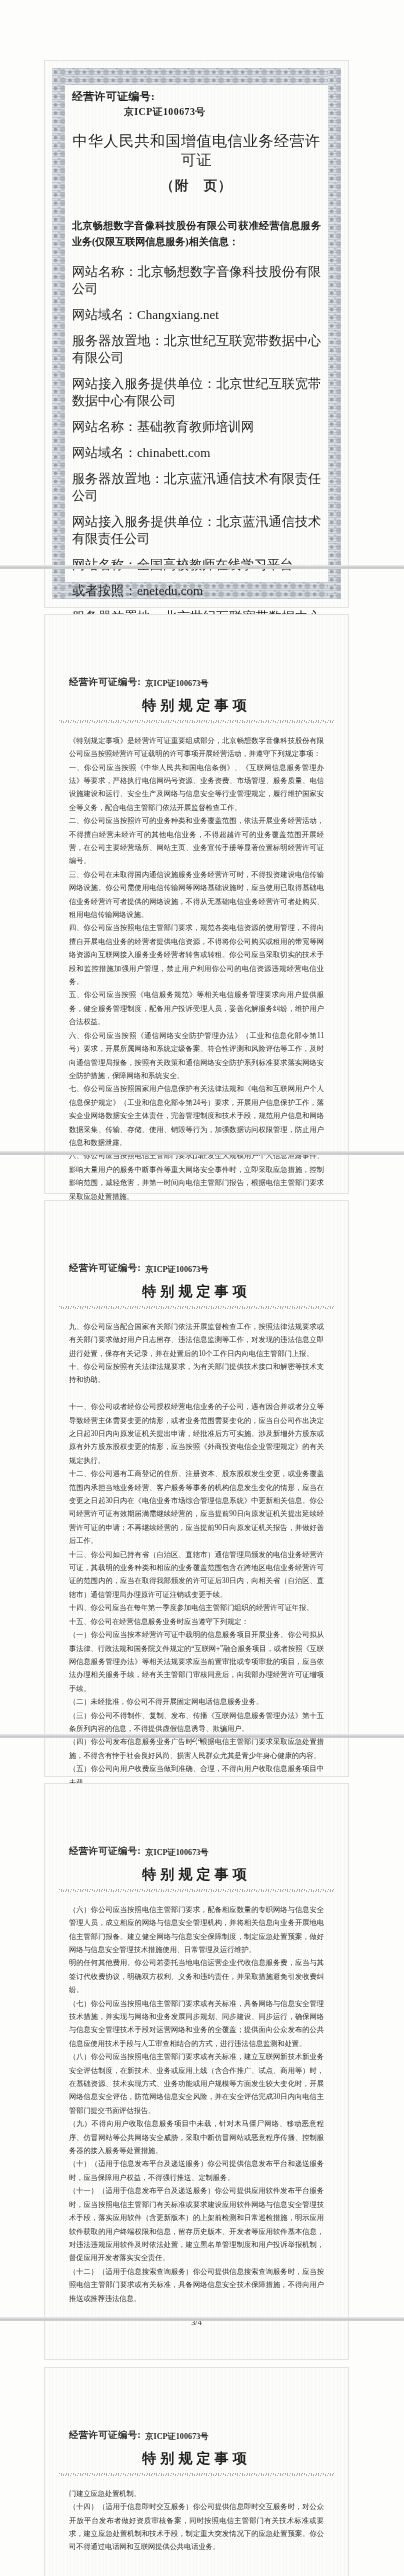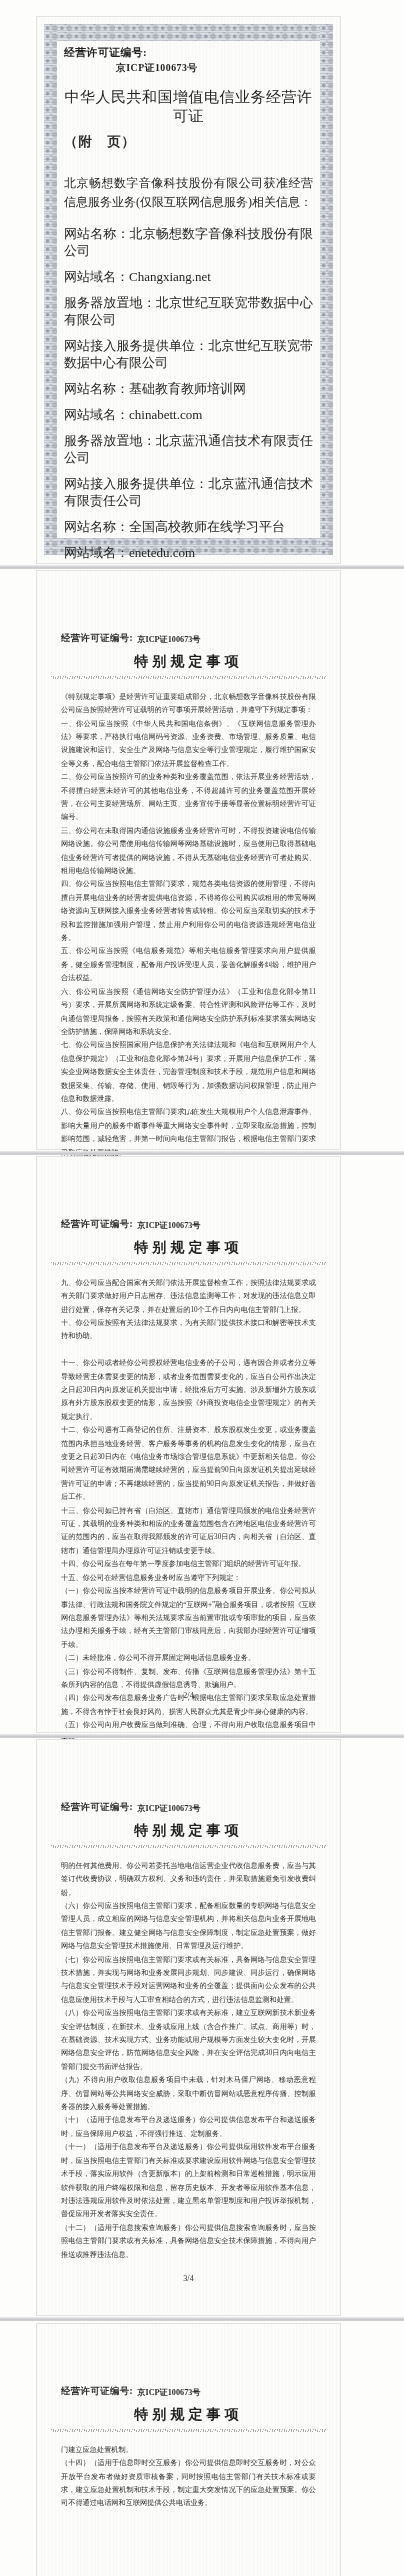--- a/index.html
+++ b/index.html
@@ -7,26 +7,27 @@
     width:405px;height:2873px;
     background:#fdfdfc;
     font-family:"Liberation Serif","DejaVu Serif",serif;
     color:#2e2e2e;
     -webkit-font-smoothing:antialiased;
   }
   .stage{position:relative;width:405px;height:2873px;overflow:hidden;}
 
   
   .sheet{
-    position:absolute;left:36px;width:305px;
+    position:absolute;left:44px;width:305px;
     background:
       repeating-linear-gradient(90deg, rgba(60,60,70,0.02) 0 1px, rgba(0,0,0,0) 1px 3.6px),
       #fcfcfa;
     border:0.5px solid #e3e3e1;
     box-sizing:border-box;
+    margin-top:44px;
   }
   .divider{
     position:absolute;left:0;width:405px;height:4.1px;
     background:linear-gradient(#ececec,#c3c5c7 70%,#d6d7d8);
   }
 
   
   .orn{
     position:absolute;
     background-color:#dcdfe3;
@@ -40,22 +41,22 @@
   .orn.top{left:7.2px;right:7.2px;top:7.2px;height:17.5px;}
   .orn.bottom{left:7.2px;right:7.2px;bottom:7.2px;height:17.5px;}
   .orn.left{left:7.2px;top:7.2px;bottom:7.2px;width:12.4px;}
   .orn.right{right:7.2px;top:7.2px;bottom:7.2px;width:12.4px;}
 
   
   .p1-content{position:absolute;left:27px;right:27px;top:29px;}
   .p1-licrow{font-size:10.8px;font-weight:bold;letter-spacing:0.5px;color:#222;}
   .p1-licno{display:block;margin:2.1px 0 0 52px;font-size:9.8px;font-weight:bold;letter-spacing:0.5px;}
   .p1-title{margin:13.4px 0 0;text-align:center;font-size:15px;font-weight:normal;letter-spacing:0.5px;color:#1f1f1f;}
-  .p1-subtitle{margin:7.2px 0 0;text-align:left;font-size:13.4px;font-weight:bold;letter-spacing:1px;}
-  .p1-intro{margin:23px 0 0;font-size:12px;line-height:1.55;text-align:justify;font-weight:normal;color:#242424;}
+  .p1-subtitle{margin:7.2px 0 0;text-align:center;font-size:13.4px;font-weight:bold;letter-spacing:1px;}
+  .p1-intro{margin:23px 0 0;font-size:10px;line-height:1.55;text-align:justify;font-weight:bold;color:#242424;}
   .p1-entries{margin:13.4px 0 0;}
   .p1-entries .entry{font-size:13px;line-height:1.32;margin:8.8px 0;font-weight:normal;color:#242424;text-align:justify;}
 
   
   .tp-header{margin:61px 24px 0;}
   .tp-liclabel{font-size:9.3px;font-weight:bold;letter-spacing:0.5px;}
   .tp-licno{font-size:8.2px;font-weight:bold;margin-left:4.1px;position:relative;top:0.5px;}
   .tp-title{margin:8.2px 0 0;text-align:center;font-size:14px;font-weight:bold;letter-spacing:4.1px;color:#1f1f1f;}
   .tp-rule{
     height:3.1px;margin:5.2px 14.4px 0;
@@ -90,21 +91,21 @@
       <div class="p1-entries">
           <div class="entry">网站名称：北京畅想数字音像科技股份有限公司</div>
           <div class="entry">网站域名：Changxiang.net</div>
           <div class="entry">服务器放置地：北京世纪互联宽带数据中心有限公司</div>
           <div class="entry">网站接入服务提供单位：北京世纪互联宽带数据中心有限公司</div>
           <div class="entry">网站名称：基础教育教师培训网</div>
           <div class="entry">网站域名：chinabett.com</div>
           <div class="entry">服务器放置地：北京蓝汛通信技术有限责任公司</div>
           <div class="entry">网站接入服务提供单位：北京蓝汛通信技术有限责任公司</div>
           <div class="entry">网站名称：全国高校教师在线学习平台</div>
-          <div class="entry">网站域名：enetedu.com</div>
+          <div class="entry">或者按照：enetedu.com</div>
           <div class="entry">服务器放置地：北京世纪互联宽带数据中心有限公司</div>
           <div class="entry">网站接入服务提供单位：北京世纪互联宽带数据中心有限公司</div>
         </div>
     </div>
   </section>
 
   <div class="divider" style="top:565px;"></div>
 
   <section class="sheet" style="top:570px;height:580px;">
     <div class="tp-header">
@@ -154,22 +155,22 @@
 
   <div class="divider" style="top:1734px;"></div>
 
   <section class="sheet" style="top:1739px;height:577px;">
     <div class="tp-header">
       <span class="tp-liclabel">经营许可证编号:</span><span class="tp-licno">京ICP证100673号</span>
     </div>
     <h2 class="tp-title">特别规定事项</h2>
     <div class="tp-rule"></div>
     <div class="tp-body">
+        <div class="p">（六）你公司应当按照电信主管部门要求，配备相应数量的专职网络与信息安全管理人员，成立相应的网络与信息安全管理机构，并将相关信息向业务开展地电信主管部门报备。建立健全网络与信息安全保障制度，制定应急处置预案，做好网络与信息安全管理技术措施使用、日常管理及运行维护。</div>
         <div class="p">明的任何其他费用。你公司若委托当地电信运营企业代收信息服务费，应当与其签订代收费协议，明确双方权利、义务和违约责任，并采取措施避免引发收费纠纷。</div>
-        <div class="p">（六）你公司应当按照电信主管部门要求，配备相应数量的专职网络与信息安全管理人员，成立相应的网络与信息安全管理机构，并将相关信息向业务开展地电信主管部门报备。建立健全网络与信息安全保障制度，制定应急处置预案，做好网络与信息安全管理技术措施使用、日常管理及运行维护。</div>
         <div class="p">（七）你公司应当按照电信主管部门要求或有关标准，具备网络与信息安全管理技术措施，并实现与网络和业务发展同步规划、同步建设、同步运行，确保网络与信息安全管理技术手段对运营网络和业务的全覆盖；提供面向公众发布的公共信息应使用技术手段与人工审查相结合的方式，进行违法信息监测和处置。</div>
         <div class="p">（八）你公司应当按照电信主管部门要求或有关标准，建立互联网新技术新业务安全评估制度，在新技术、业务或应用上线（含合作推广、试点、商用等）时，在基础资源、技术实现方式、业务功能或用户规模等方面发生较大变化时，开展网络信息安全评估，防范网络信息安全风险，并在安全评估完成30日内向电信主管部门提交书面评估报告。</div>
         <div class="p">（九）不得向用户收取信息服务项目中未载，针对木马僵尸网络、移动恶意程序、仿冒网站等公共网络安全威胁，采取中断仿冒网站或恶意程序传播、控制服务器的接入服务等处置措施。</div>
         <div class="p">（十）（适用于信息发布平台及递送服务）你公司提供信息发布平台和递送服务时，应当保障用户权益，不得强行推送、定制服务。</div>
         <div class="p">（十一）（适用于信息发布平台及递送服务）你公司提供应用软件发布平台服务时，应当按照电信主管部门有关标准或要求建设应用软件网络与信息安全管理技术手段，落实应用软件（含更新版本）的上架前检测和日常巡检措施，明示应用软件获取的用户终端权限和信息，留存历史版本、开发者等应用软件基本信息，对违法违规应用软件及时依法处置，建立黑名单管理制度和用户投诉举报机制，督促应用开发者落实安全责任。</div>
         <div class="p">（十二）（适用于信息搜索查询服务）你公司提供信息搜索查询服务时，应当按照电信主管部门要求或有关标准，具备网络信息安全技术保障措施，不得向用户推送或推荐违法信息。</div>
         <div class="p gap"></div>
       </div>
     <div class="pagenum pn-mid">3/4</div>
   </section>

